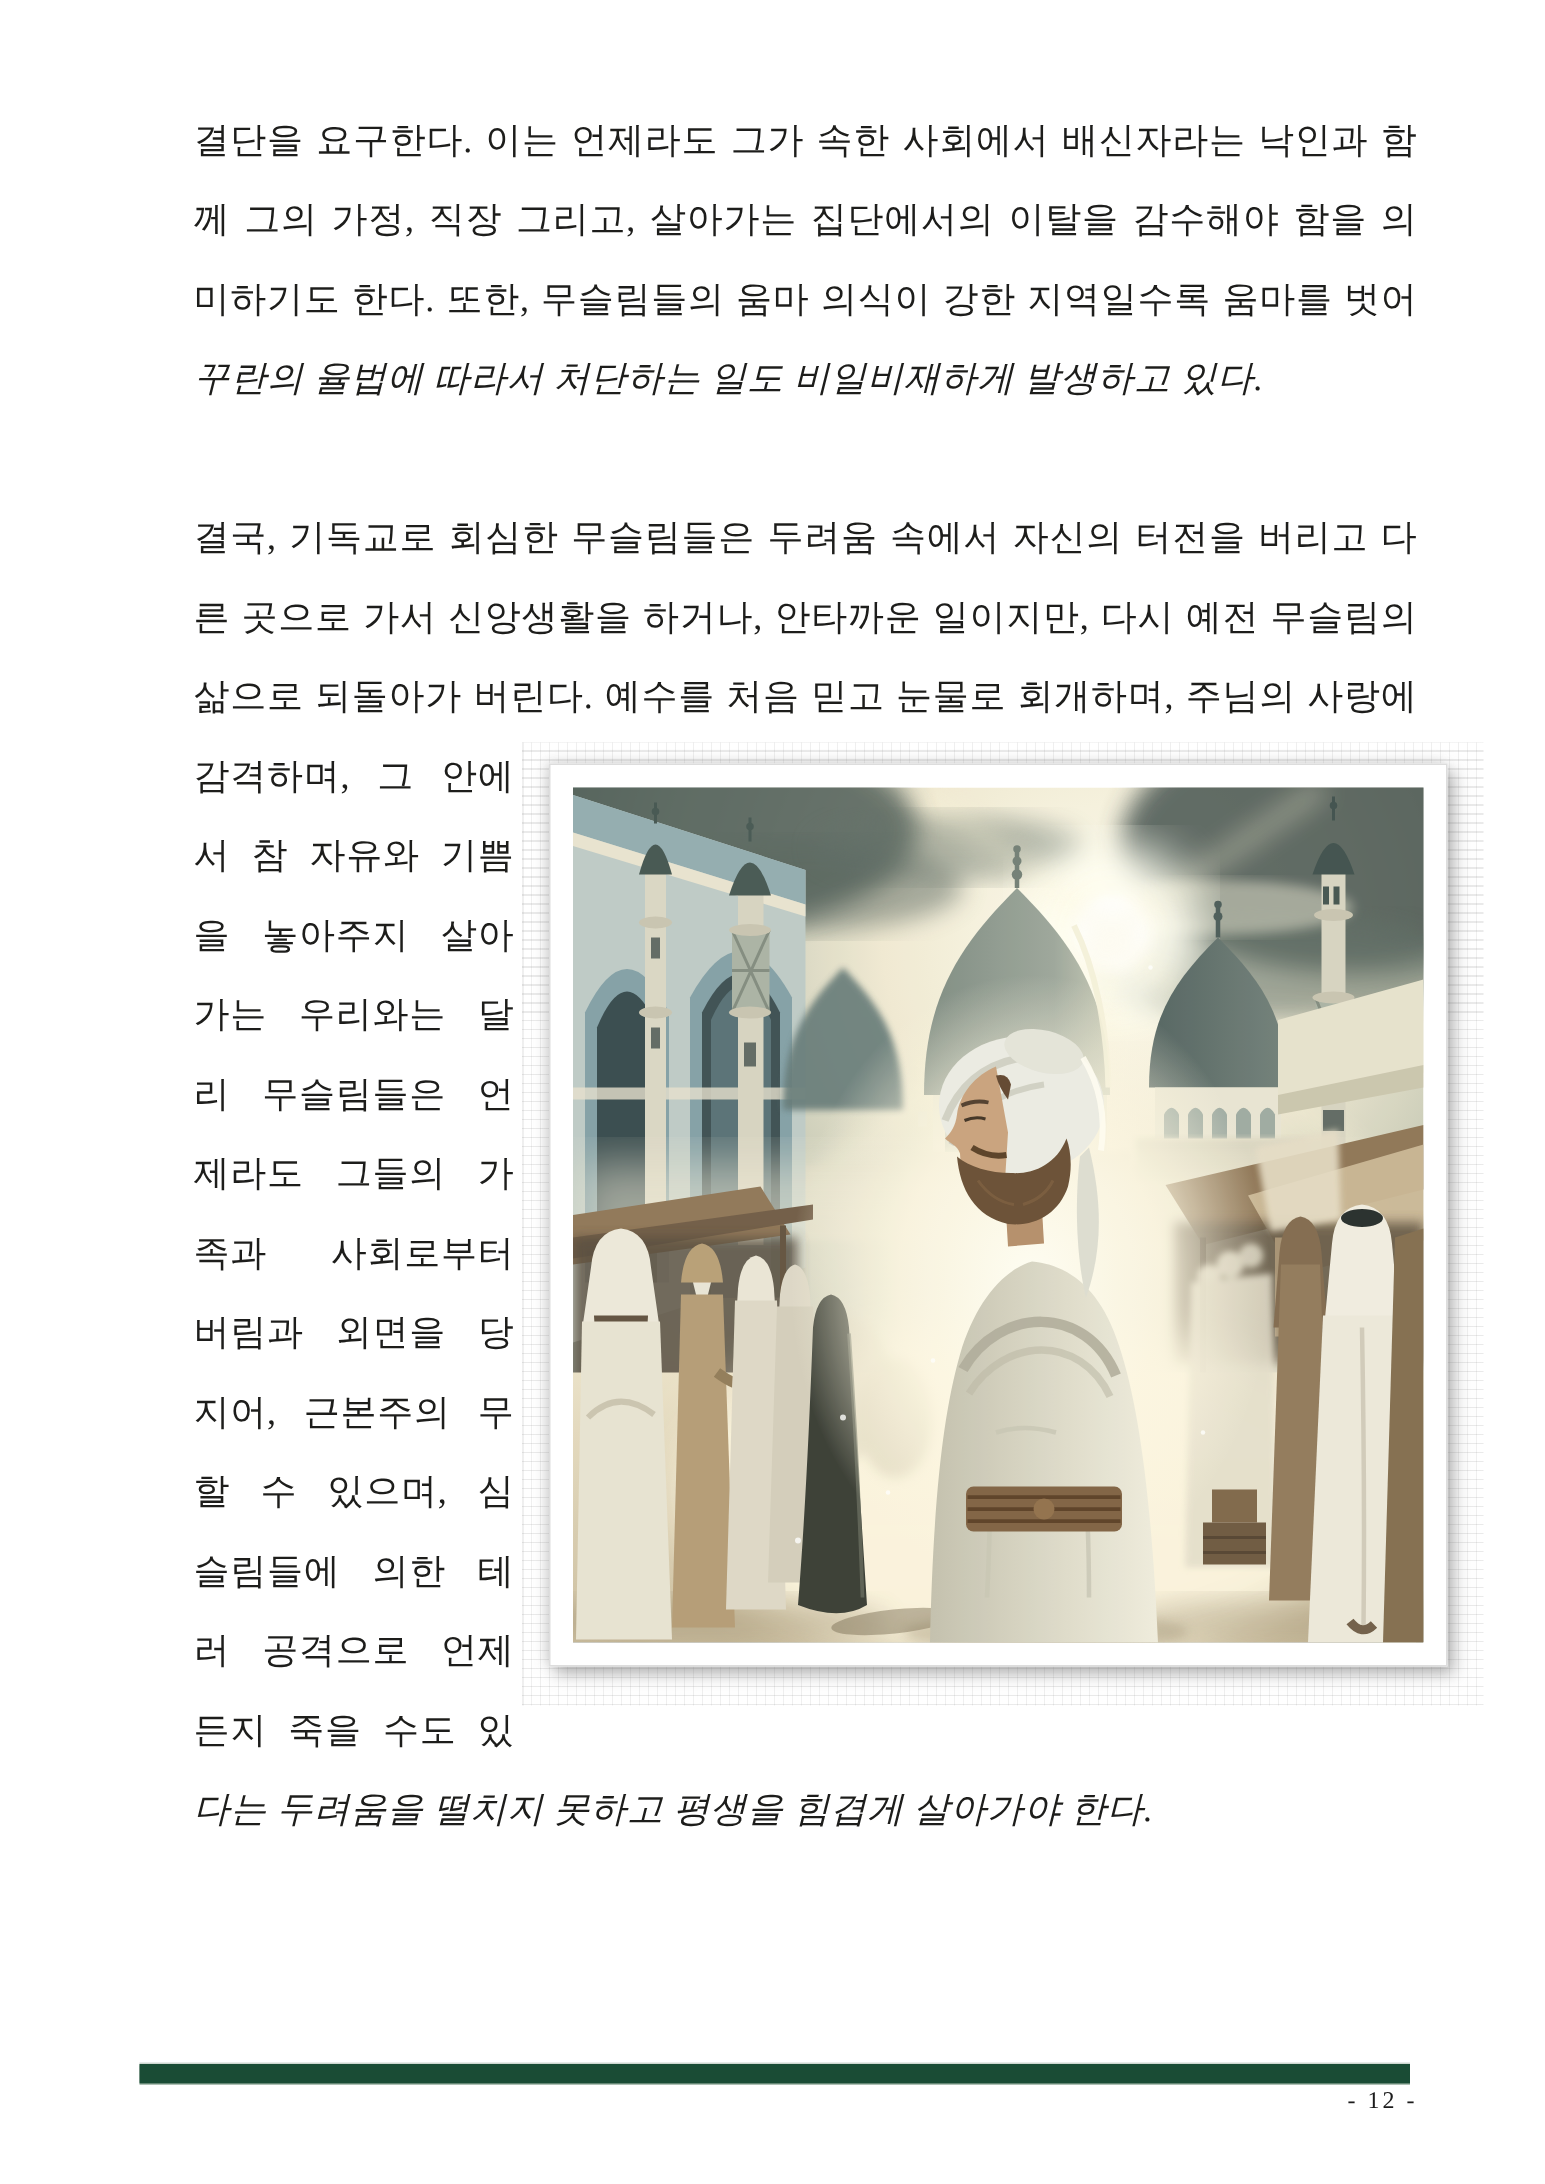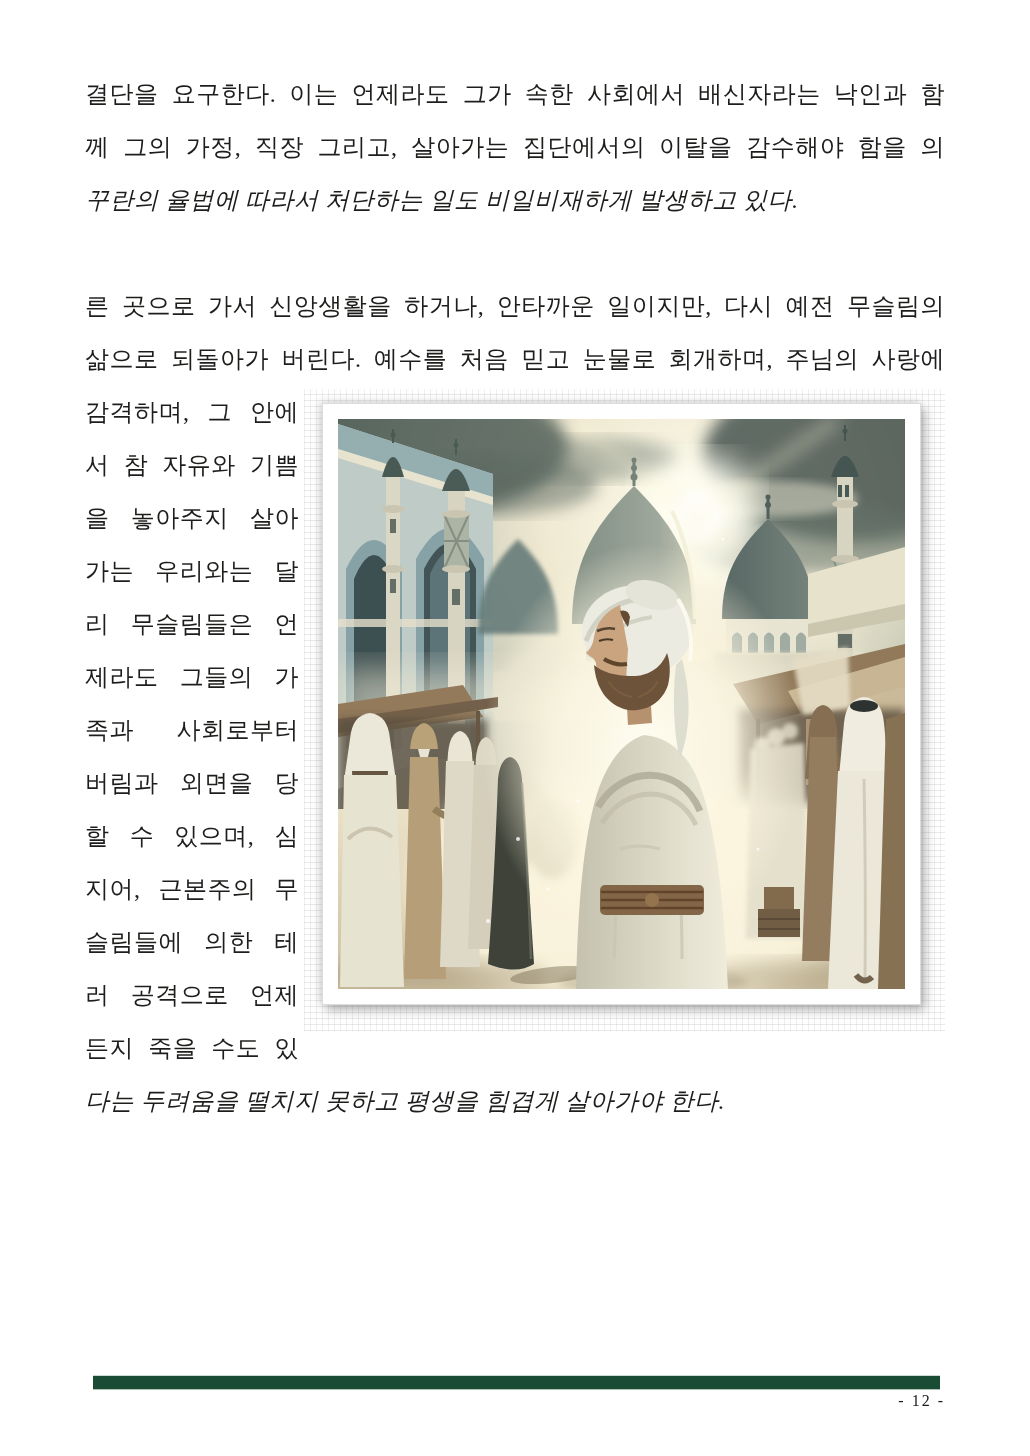--- a/index.html
+++ b/index.html
@@ -2,21 +2,21 @@
 <html style="--bar-color: #1a4c35;"><head>
 <meta charset="utf-8">
 <style>
   html,body{margin:0;padding:0;background:#9b9b9b;}
   .page{
     position:relative;width:1030px;height:1456px;margin:0 auto;
     background:#fff;overflow:hidden;
     font-family:"Liberation Serif","DejaVu Serif",serif;
     color:#1d1d1b;
   }
-  .content{position:relative;padding:68px 85px 0 85px;}
+  .content{position:relative;padding:68px 85px 0 85px;margin-left:44px;}
   .line{
     height:53px;line-height:53px;font-size:24px;letter-spacing:.5px;
     text-align:justify;text-align-last:justify;
     white-space:nowrap;overflow:hidden;
   }
   .line.last{text-align-last:left;font-style:italic;}
   .blank{height:53px;}
   .wrap-section{position:relative;}
   .text-col{width:214px;}
   .text-col .line{width:214px;}
@@ -47,42 +47,44 @@
 </style>
 </head>
 <body>
 
 <div class="page" style="color: rgb(29, 29, 27); background: rgb(255, 255, 255);">
   <div class="content">
 
     <div class="para">
         <div class="line">결단을 요구한다. 이는 언제라도 그가 속한 사회에서 배신자라는 낙인과 함</div>
         <div class="line">께 그의 가정, 직장 그리고, 살아가는 집단에서의 이탈을 감수해야 함을 의</div>
+        <div class="line">미하기도 한다. 또한, 무슬림들의 움마 의식이 강한 지역일수록 움마를 벗어</div>
         <div class="line last">꾸란의 율법에 따라서 처단하는 일도 비일비재하게 발생하고 있다.</div>
       </div>
 
     <div class="blank"></div>
 
     <div class="para">
+        <div class="line">결국, 기독교로 회심한 무슬림들은 두려움 속에서 자신의 터전을 버리고 다</div>
         <div class="line">른 곳으로 가서 신앙생활을 하거나, 안타까운 일이지만, 다시 예전 무슬림의</div>
         <div class="line">삶으로 되돌아가 버린다. 예수를 처음 믿고 눈물로 회개하며, 주님의 사랑에</div>
       </div>
 
     <div class="wrap-section">
       <div class="text-col">
           <div class="line">감격하며, 그 안에</div>
           <div class="line">서 참 자유와 기쁨</div>
           <div class="line">을 놓아주지 살아</div>
           <div class="line">가는 우리와는 달</div>
           <div class="line">리 무슬림들은 언</div>
           <div class="line">제라도 그들의 가</div>
           <div class="line">족과 사회로부터</div>
           <div class="line">버림과 외면을 당</div>
+          <div class="line">지어, 근본주의 무</div>
           <div class="line">할 수 있으며, 심</div>
-          <div class="line">지어, 근본주의 무</div>
           <div class="line">슬림들에 의한 테</div>
           <div class="line">러 공격으로 언제</div>
           <div class="line">든지 죽을 수도 있</div>
         </div>
 
       <div class="photo-block">
         <div class="photo-shadow"></div>
         <div class="photo-mat">
 
           <svg width="567" height="570" viewBox="0 0 567 570" role="img" aria-label="흰 터번을 쓰고 고개를 숙인 남자가 모스크 돔과 미나렛이 보이는 시장 거리 한가운데 서 있는 그림">

